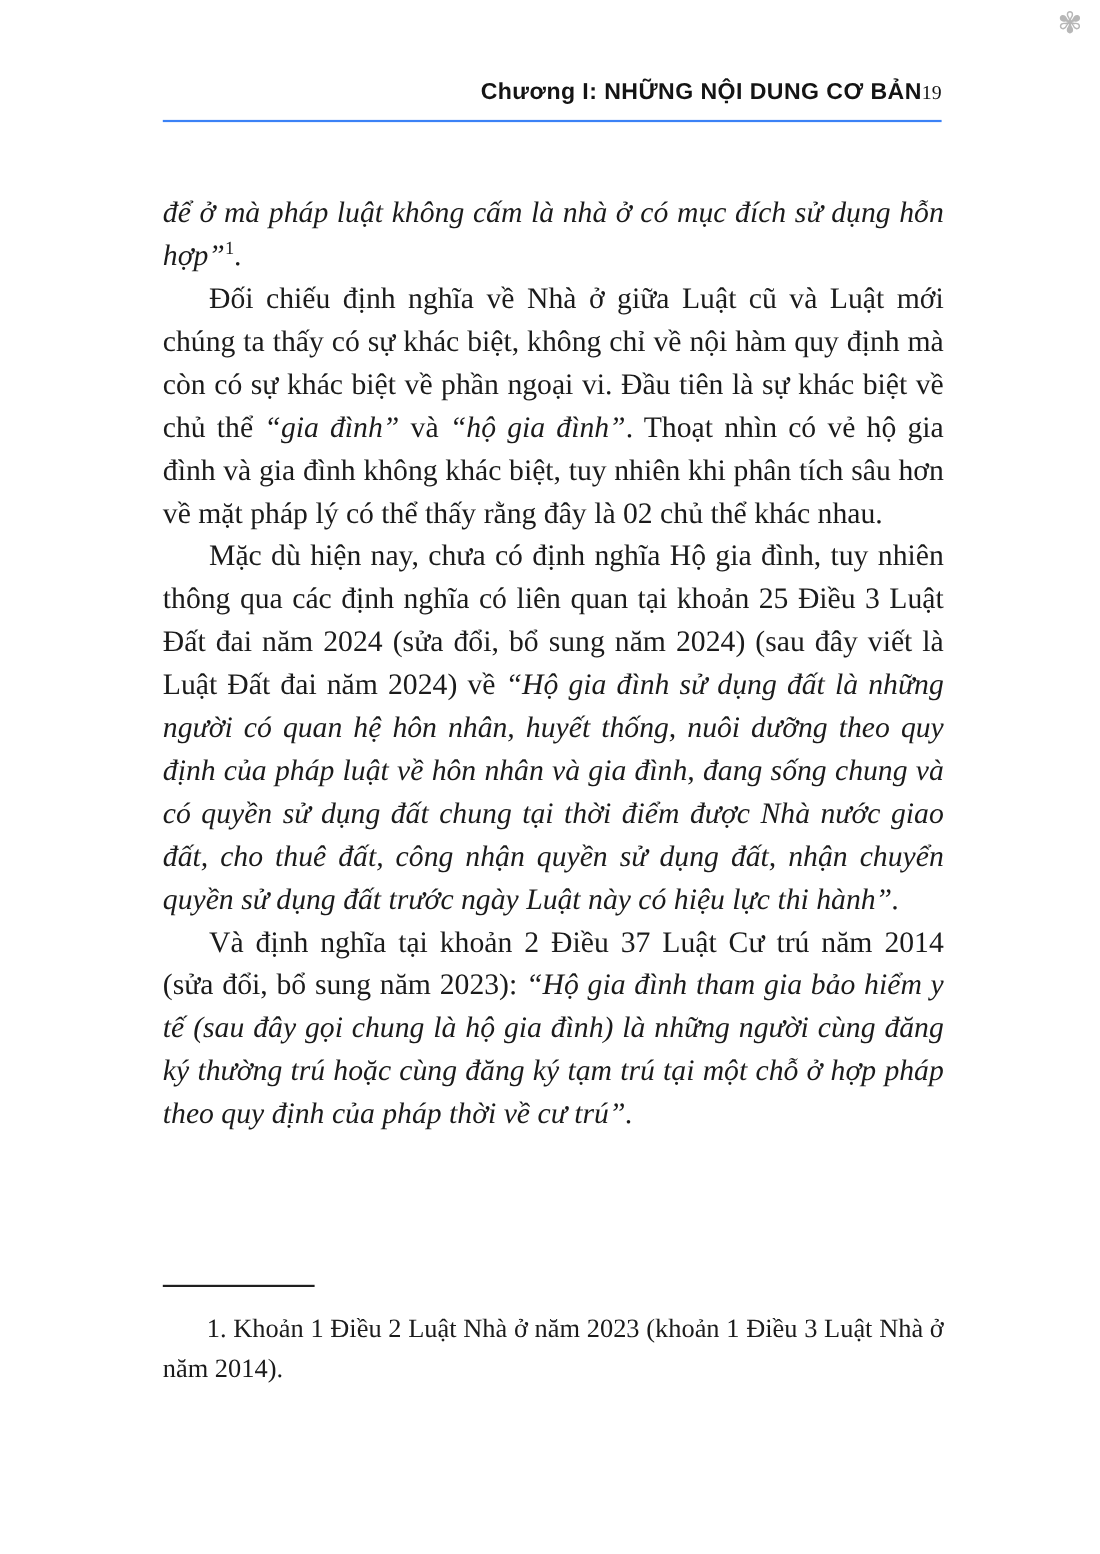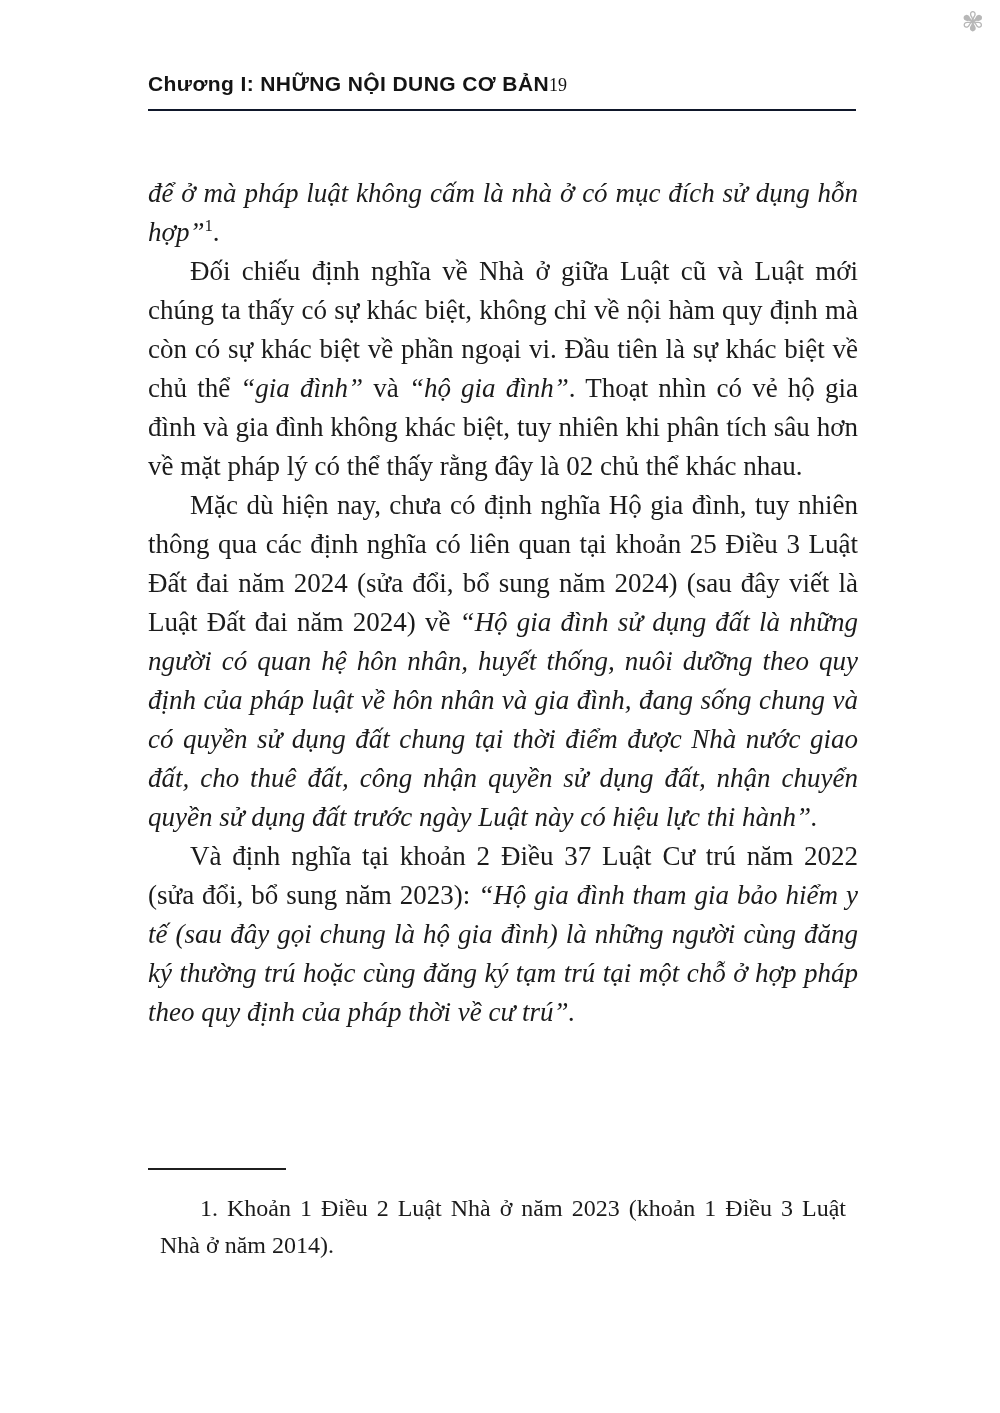--- a/index.html
+++ b/index.html
@@ -12,22 +12,22 @@
     overflow:hidden;
   }
   .page{position:absolute;inset:0;}
   .corner-decoration{
     position:absolute;top:8px;right:16px;
     font-size:27px;color:#b7b7b7;line-height:1;
     font-family:"DejaVu Sans",sans-serif;
   }
   .header{
     position:absolute;left:148px;right:144px;top:72px;
-    display:flex;justify-content:flex-start;align-items:baseline;
-    border-bottom:2px solid #0f172a;
+    display:flex;justify-content:flex-end;align-items:baseline;
+    border-bottom:2px solid #3b82f6;
     padding-bottom:13px;
   }
   .chapter{
     font-family:"Liberation Sans","DejaVu Sans",sans-serif;
     font-weight:bold;font-size:21px;letter-spacing:0.4px;color:#141414;
   }
   .pagenum{font-size:18px;color:#141414;}
   .body-text{
     position:absolute;left:148px;width:710px;top:146px;
     font-size:27px;line-height:39px;
@@ -37,41 +37,41 @@
   }
   .para{margin:0;text-indent:42px;}
   .para.noindent{text-indent:0;}
   .body-text sup{
     font-size:0.62em;vertical-align:super;line-height:0;font-style:normal;
   }
   .run-italic{font-style:italic;}
   .footnote-area{position:absolute;left:148px;width:710px;top:1168px;}
   .footnote-rule{width:138px;border-top:2px solid #1f1f1f;margin:0 0 20px 0;}
   .footnote{
-    margin:12px;font-size:24px;line-height:37px;
+    margin:0;font-size:24px;line-height:37px;
     text-align:justify;text-indent:40px;color:#1b1b1b;
   }
 </style>
 </head>
 <body>
 
 <div class="page">
 
   <div class="corner-decoration">✾</div>
 
   <div class="header">
     <span class="chapter">Chương I: NHỮNG NỘI DUNG CƠ BẢN</span>
     <span class="pagenum">19</span>
   </div>
 
   <div class="body-text">
     <p class="para noindent"><span class="run-italic">để ở mà pháp luật không cấm là nhà ở có mục đích sử dụng hỗn hợp”</span><sup>1</sup><span>.</span></p>
     <p class="para"><span>Đối chiếu định nghĩa về Nhà ở giữa Luật cũ và Luật mới chúng ta thấy có sự khác biệt, không chỉ về nội hàm quy định mà còn có sự khác biệt về phần ngoại vi. Đầu tiên là sự khác biệt về chủ thể </span><span class="run-italic">“gia đình”</span><span> và </span><span class="run-italic">“hộ gia đình”</span><span>. Thoạt nhìn có vẻ hộ gia đình và gia đình không khác biệt, tuy nhiên khi phân tích sâu hơn về mặt pháp lý có thể thấy rằng đây là 02 chủ thể khác nhau.</span></p>
     <p class="para"><span>Mặc dù hiện nay, chưa có định nghĩa Hộ gia đình, tuy nhiên thông qua các định nghĩa có liên quan tại khoản 25 Điều 3 Luật Đất đai năm 2024 (sửa đổi, bổ sung năm 2024) (sau đây viết là Luật Đất đai năm 2024) về </span><span class="run-italic">“Hộ gia đình sử dụng đất là những người có quan hệ hôn nhân, huyết thống, nuôi dưỡng theo quy định của pháp luật về hôn nhân và gia đình, đang sống chung và có quyền sử dụng đất chung tại thời điểm được Nhà nước giao đất, cho thuê đất, công nhận quyền sử dụng đất, nhận chuyển quyền sử dụng đất trước ngày Luật này có hiệu lực thi hành”.</span></p>
-    <p class="para"><span>Và định nghĩa tại khoản 2 Điều 37 Luật Cư trú năm 2022 (sửa đổi, bổ sung năm 2023): </span><span class="run-italic">“Hộ gia đình tham gia bảo hiểm y tế (sau đây gọi chung là hộ gia đình) là những người cùng đăng ký thường trú hoặc cùng đăng ký tạm trú tại một chỗ ở hợp pháp theo quy định của pháp thời về cư trú”.</span></p>
+    <p class="para"><span>Và định nghĩa tại khoản 2 Điều 37 Luật Cư trú năm 2014 (sửa đổi, bổ sung năm 2023): </span><span class="run-italic">“Hộ gia đình tham gia bảo hiểm y tế (sau đây gọi chung là hộ gia đình) là những người cùng đăng ký thường trú hoặc cùng đăng ký tạm trú tại một chỗ ở hợp pháp theo quy định của pháp thời về cư trú”.</span></p>
   </div>
 
   <div class="footnote-area">
     <div class="footnote-rule"></div>
     <p class="footnote">1. Khoản 1 Điều 2 Luật Nhà ở năm 2023 (khoản 1 Điều 3 Luật Nhà ở năm 2014).</p>
   </div>
 
 </div>
 
 </body></html>

